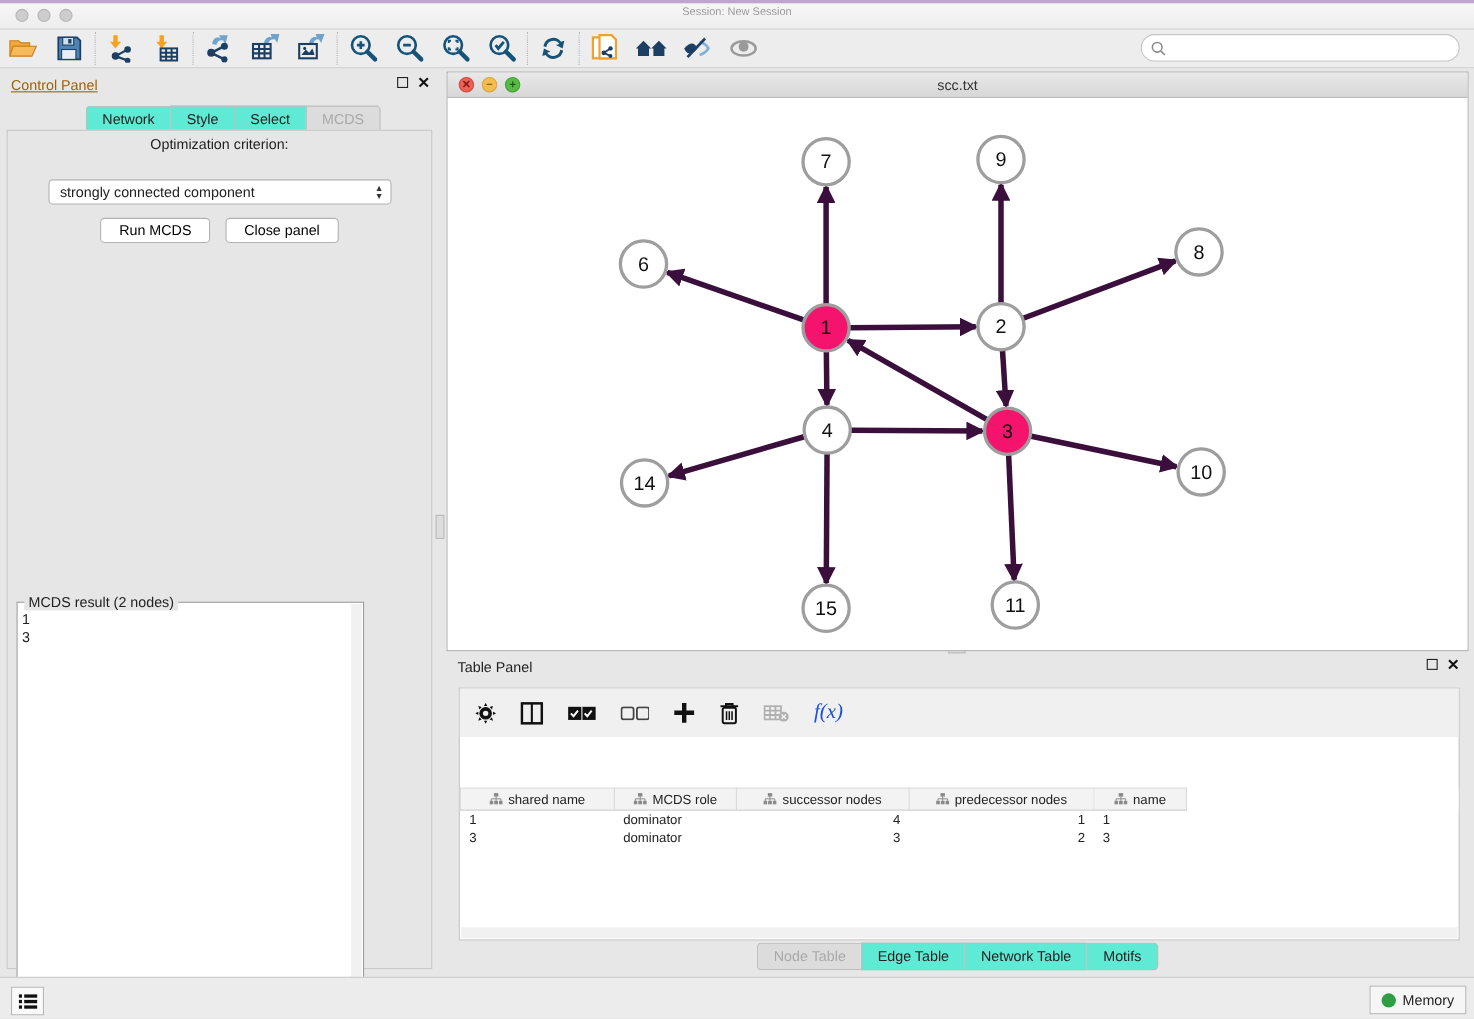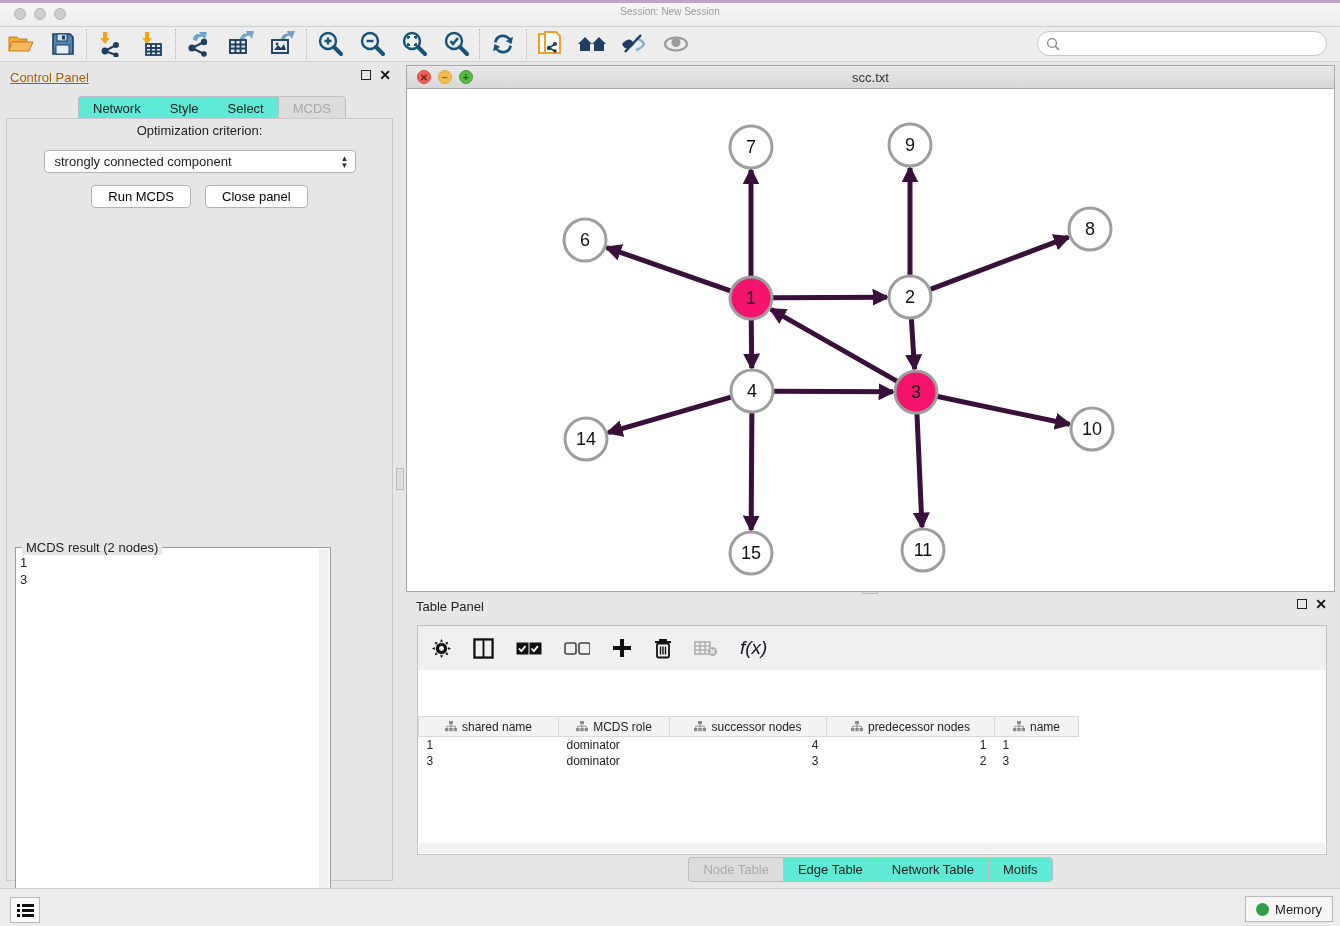--- a/index.html
+++ b/index.html
@@ -31,21 +31,21 @@
   .float-ic { width:10px; height:10px; border:1.5px solid #222; display:inline-block; }
   .close-ic { font-size:14px; font-weight:bold; color:#111; line-height:10px; }
   .cp-tabs { position:absolute; left:78px; top:28px; display:flex; }
   .tab { padding:4px 14px; background:#5eead4; border:1px solid #bdbdbd; border-right:none; font-size:13px; }
   .tab:first-child { border-radius:4px 0 0 4px; }
   .tab:last-child { border-right:1px solid #bdbdbd; border-radius:0 4px 4px 0; }
   .tab.sel { background:#dcdcdc; color:#a9a9a9; }
   .cp-body { position:absolute; left:6px; top:50px; width:387px; height:763px;
     background:#e6e6e6; border:1px solid #c9c9c9; }
   .opt-label { text-align:center; margin-top:4px; font-size:13px; }
-  .opt-select { position:relative; margin:12px auto 0 auto; width:312px; height:23px; background:#fff;
+  .opt-select { position:relative; margin:25px auto 0 auto; width:312px; height:23px; background:#fff;
     border:1px solid #b2b2b2; border-radius:4px; padding:3px 22px 0 10px; font-size:13px; }
   .stepper { position:absolute; right:6px; top:4px; font-size:8px; line-height:7px; color:#333; text-align:center; }
   .cp-buttons { display:flex; justify-content:center; gap:14px; margin-top:12px; }
   .cp-btn { height:23px; padding:0 16px; background:#fff; border:1px solid #b2b2b2; border-radius:4px; font-size:13px;
     font-family:"Liberation Sans",sans-serif; }
   .result-box { position:absolute; left:8px; top:428px; width:316px; height:372px; border:1px solid #9a9a9a; background:#fff; }
   .result-legend { position:absolute; left:6px; top:-8px; background:#e6e6e6; padding:0 4px; font-size:13px; }
   .result-text { position:absolute; left:4px; top:6px; right:14px; bottom:4px; white-space:pre; font-size:13px;
     font-family:"Liberation Sans",sans-serif; line-height:17px; }
   .result-scroll { position:absolute; right:1px; top:1px; width:10px; bottom:1px; background:#f1f1f1; }
@@ -84,21 +84,21 @@
   .tp-tabs { position:absolute; left:0; right:0; bottom:-1px; display:flex; justify-content:center; }
 
   
   .statusbar { position:absolute; left:0; top:888px; width:1340px; height:38px; background:#ececec; border-top:1px solid #cdcdcd; }
   .list-btn { position:absolute; left:10px; top:8px; width:30px; height:26px; background:#fafafa; border:1px solid #b9b9b9;
     display:flex; align-items:center; justify-content:center; }
   .mem-btn { position:absolute; right:7px; top:7px; height:26px; background:#f6f6f6; border:1px solid #b9b9b9;
     display:flex; align-items:center; gap:6px; padding:0 10px; font-size:13px; }
   .mem-dot { width:13px; height:13px; border-radius:50%; }
 
-  .gray-italic { color:#0f172a; font-family:Liberation Sans, sans-serif; font-style:italic; font-size:19px; }
+  .gray-italic { color:#1d4ed8; font-family:Liberation Serif, serif; font-style:italic; font-size:19px; }
 </style>
 </head>
 <body>
 
 <div class="window">
 
   <div class="titlebar">
     <div class="traffic t-gray" style="left:14px"></div>
     <div class="traffic t-gray" style="left:34px"></div>
     <div class="traffic t-gray" style="left:54px"></div>

